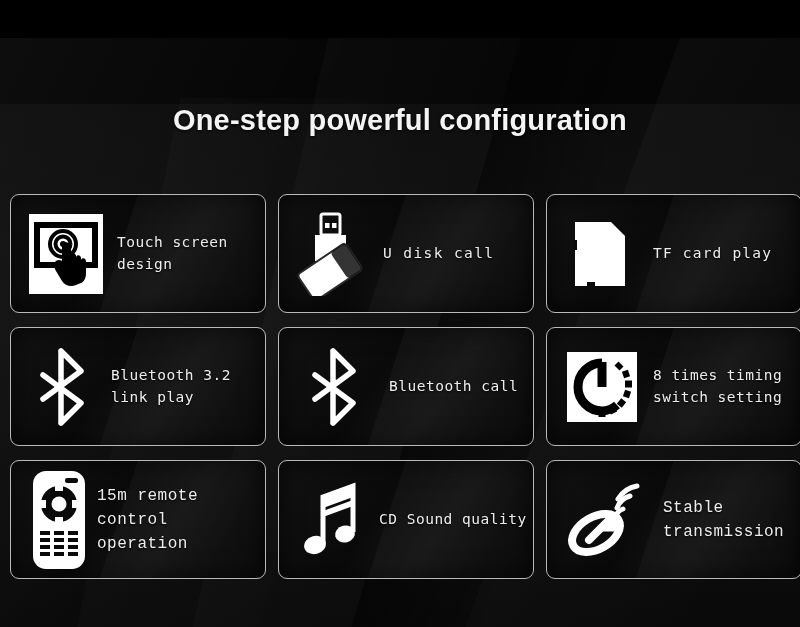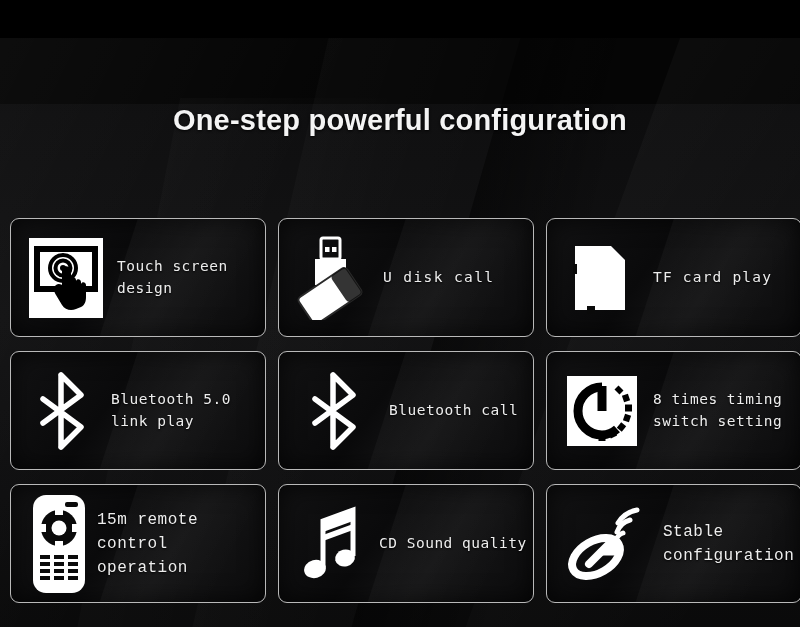--- a/index.html
+++ b/index.html
@@ -68,21 +68,21 @@
     font-weight: bold;
     letter-spacing: 0.2px;
     text-shadow: 0 1px 3px rgba(0,0,0,0.9);
     z-index: 5;
   }
 
   
   .grid {
     position: absolute;
     left: 10px;
-    top: 180px;
+    top: 156px;
     width: 782px;
     display: grid;
     grid-template-columns: repeat(3, 256px);
     grid-template-rows: repeat(3, 119px);
     column-gap: 12px;
     row-gap: 14px;
     z-index: 4;
   }
   .card {
     position: relative;
@@ -205,21 +205,21 @@
       </div>
       <div class="label">TF card play</div>
     </div>
 
     <div class="card c4">
       <div class="icon-wrap">
         <svg width="56" height="80" viewBox="0 0 56 80">
           <path d="M28 4 L28 76 M28 4 L48 24 L10 52 M28 76 L48 56 L10 28" fill="none" stroke="#ffffff" stroke-width="5.5" stroke-linejoin="round" stroke-linecap="round"></path>
         </svg>
       </div>
-      <div class="label">Bluetooth 5.0
+      <div class="label">Bluetooth 3.2
 link play</div>
     </div>
 
     <div class="card c5">
       <div class="icon-wrap">
         <svg width="56" height="80" viewBox="0 0 56 80">
           <path d="M28 4 L28 76 M28 4 L48 24 L10 52 M28 76 L48 56 L10 28" fill="none" stroke="#ffffff" stroke-width="5.5" stroke-linejoin="round" stroke-linecap="round"></path>
         </svg>
       </div>
       <div class="label">Bluetooth call</div>
@@ -296,17 +296,17 @@
           <ellipse cx="31" cy="50" rx="26" ry="16" fill="none" stroke="#ffffff" stroke-width="8" transform="rotate(-30 31 50)"></ellipse>
           <path d="M24 57 L44 37" stroke="#ffffff" stroke-width="8" stroke-linecap="round"></path>
           <path d="M36 45 L52 45" stroke="#ffffff" stroke-width="7" stroke-linecap="round"></path>
           <circle cx="47" cy="38" r="6.5" fill="#ffffff"></circle>
           <path d="M51 33 A11 11 0 0 1 58 26" fill="none" stroke="#ffffff" stroke-width="5" stroke-linecap="round"></path>
           <path d="M52 25 A19 19 0 0 1 65 13" fill="none" stroke="#ffffff" stroke-width="5" stroke-linecap="round"></path>
           <path d="M53 16 A28 28 0 0 1 72 3" fill="none" stroke="#ffffff" stroke-width="5" stroke-linecap="round"></path>
         </svg>
       </div>
       <div class="label">Stable
-configuration</div>
+transmission</div>
     </div>
 
   </div>
 </div>
 
 </body></html>

